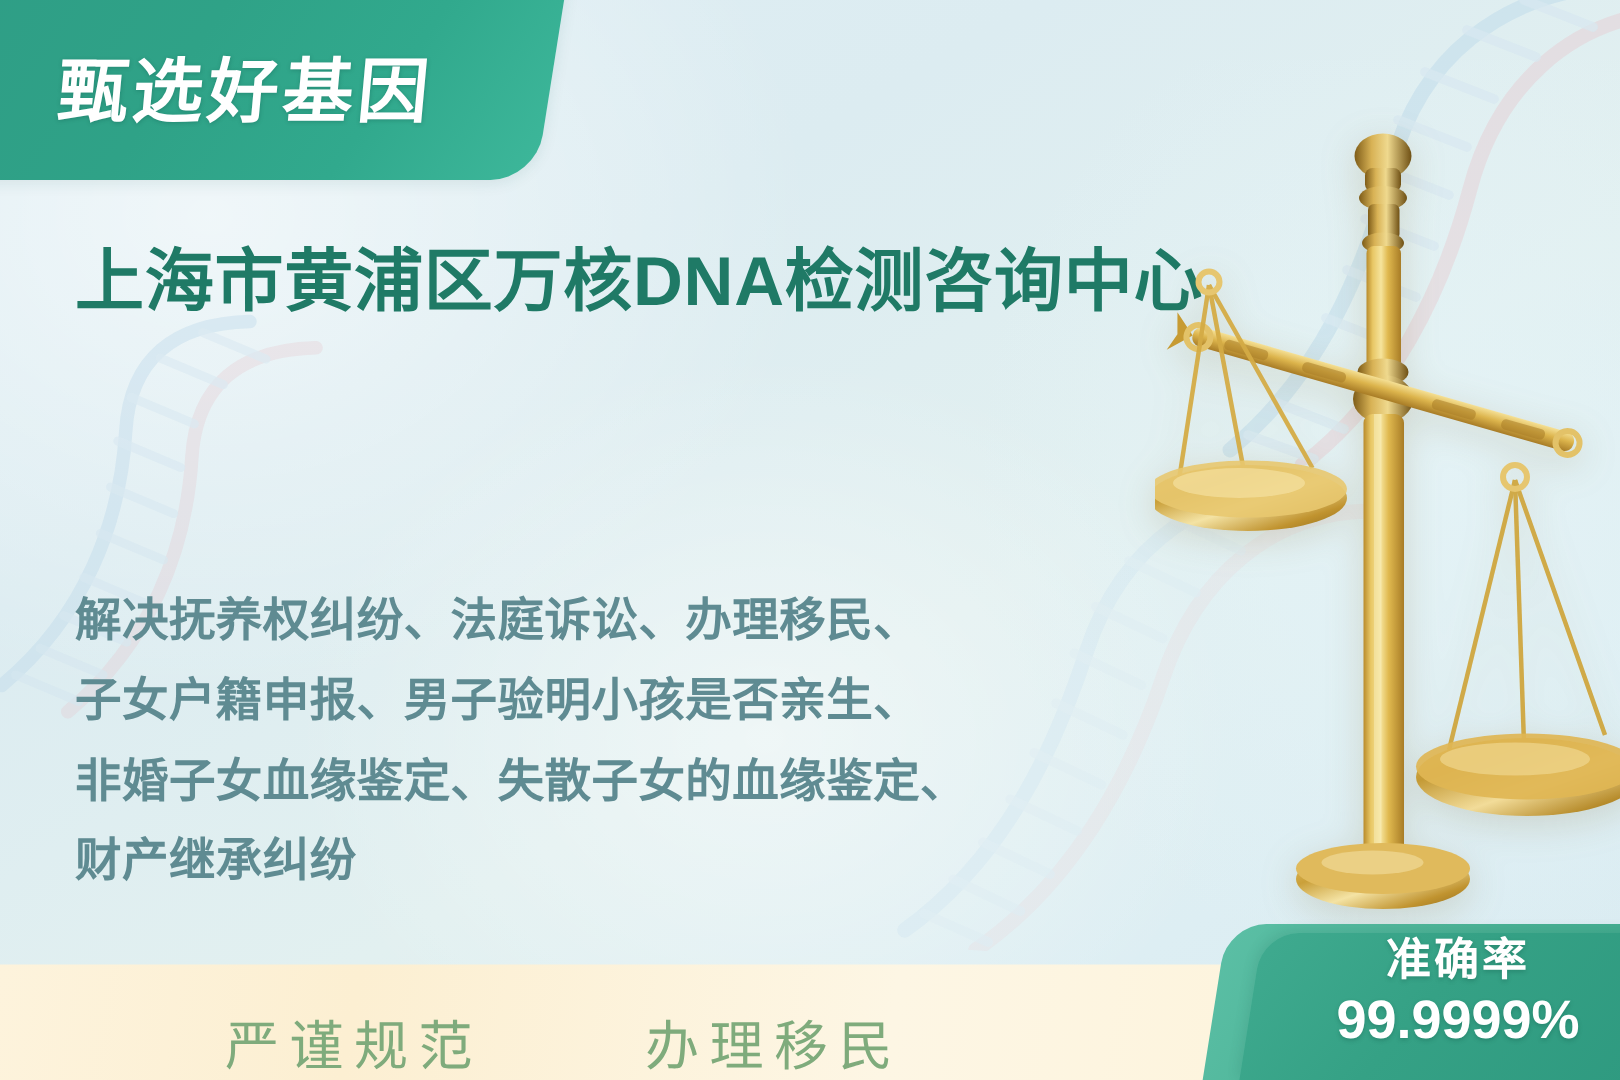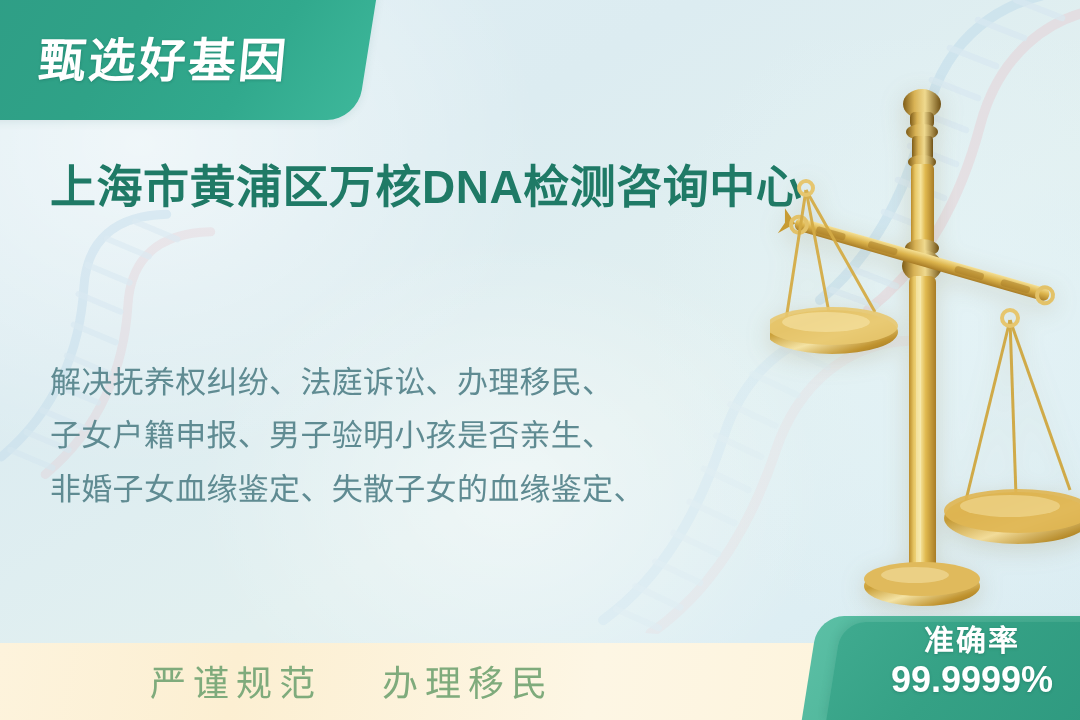--- a/index.html
+++ b/index.html
@@ -99,45 +99,45 @@
     font-size: 46px;
     line-height: 1.30;
     font-weight: 700;
     letter-spacing: 0.5px;
   }
 
   
   .desc {
     position: absolute;
     left: 50px;
-    top: 356px;
+    top: 387px;
     width: 700px;
     color: #5f8b92;
     font-size: 31px;
     line-height: 1.72;
-    font-weight: 400;
+    font-weight: 700;
     letter-spacing: 0.3px;
   }
   .desc-line { white-space: nowrap; }
 
   
   .bottom-bar {
     position: absolute;
     left: 0;
     bottom: 0;
     width: 1080px;
     height: 77px;
     background: linear-gradient(100deg, #fdf3dc 0%, #fcefd2 22%, #fdf6e4 55%, #fdf4dd 78%, #fbecce 100%);
   }
   .bottom-slogans {
     position: absolute;
     left: 150px;
-    bottom: 14px;
+    bottom: 0;
     display: flex;
-    gap: 60px;
+    gap: 108px;
     z-index: 4;
   }
   .slogan {
     color: #7fab7c;
     font-size: 36px;
     font-weight: 400;
     letter-spacing: 7px;
     white-space: nowrap;
   }
 
@@ -277,20 +277,21 @@
 
   <div class="logo-banner"></div>
   <div class="logo-text">甄选好基因</div>
 
   <div class="headline">上海市黄浦区万核DNA检测咨询中心</div>
 
   <div class="desc">
     <div class="desc-line">解决抚养权纠纷、法庭诉讼、办理移民、</div>
     <div class="desc-line">子女户籍申报、男子验明小孩是否亲生、</div>
     <div class="desc-line">非婚子女血缘鉴定、失散子女的血缘鉴定、</div>
+    <div class="desc-line">财产继承纠纷</div>
   </div>
 
   <svg class="scale" viewBox="0 0 320 580">
     <defs>
       <linearGradient id="goldCol" x1="0" y1="0" x2="1" y2="0">
         <stop offset="0%" stop-color="#b98b2b"></stop>
         <stop offset="18%" stop-color="#e8c765"></stop>
         <stop offset="42%" stop-color="#f6e49c"></stop>
         <stop offset="62%" stop-color="#e0b94f"></stop>
         <stop offset="100%" stop-color="#a87c26"></stop>

